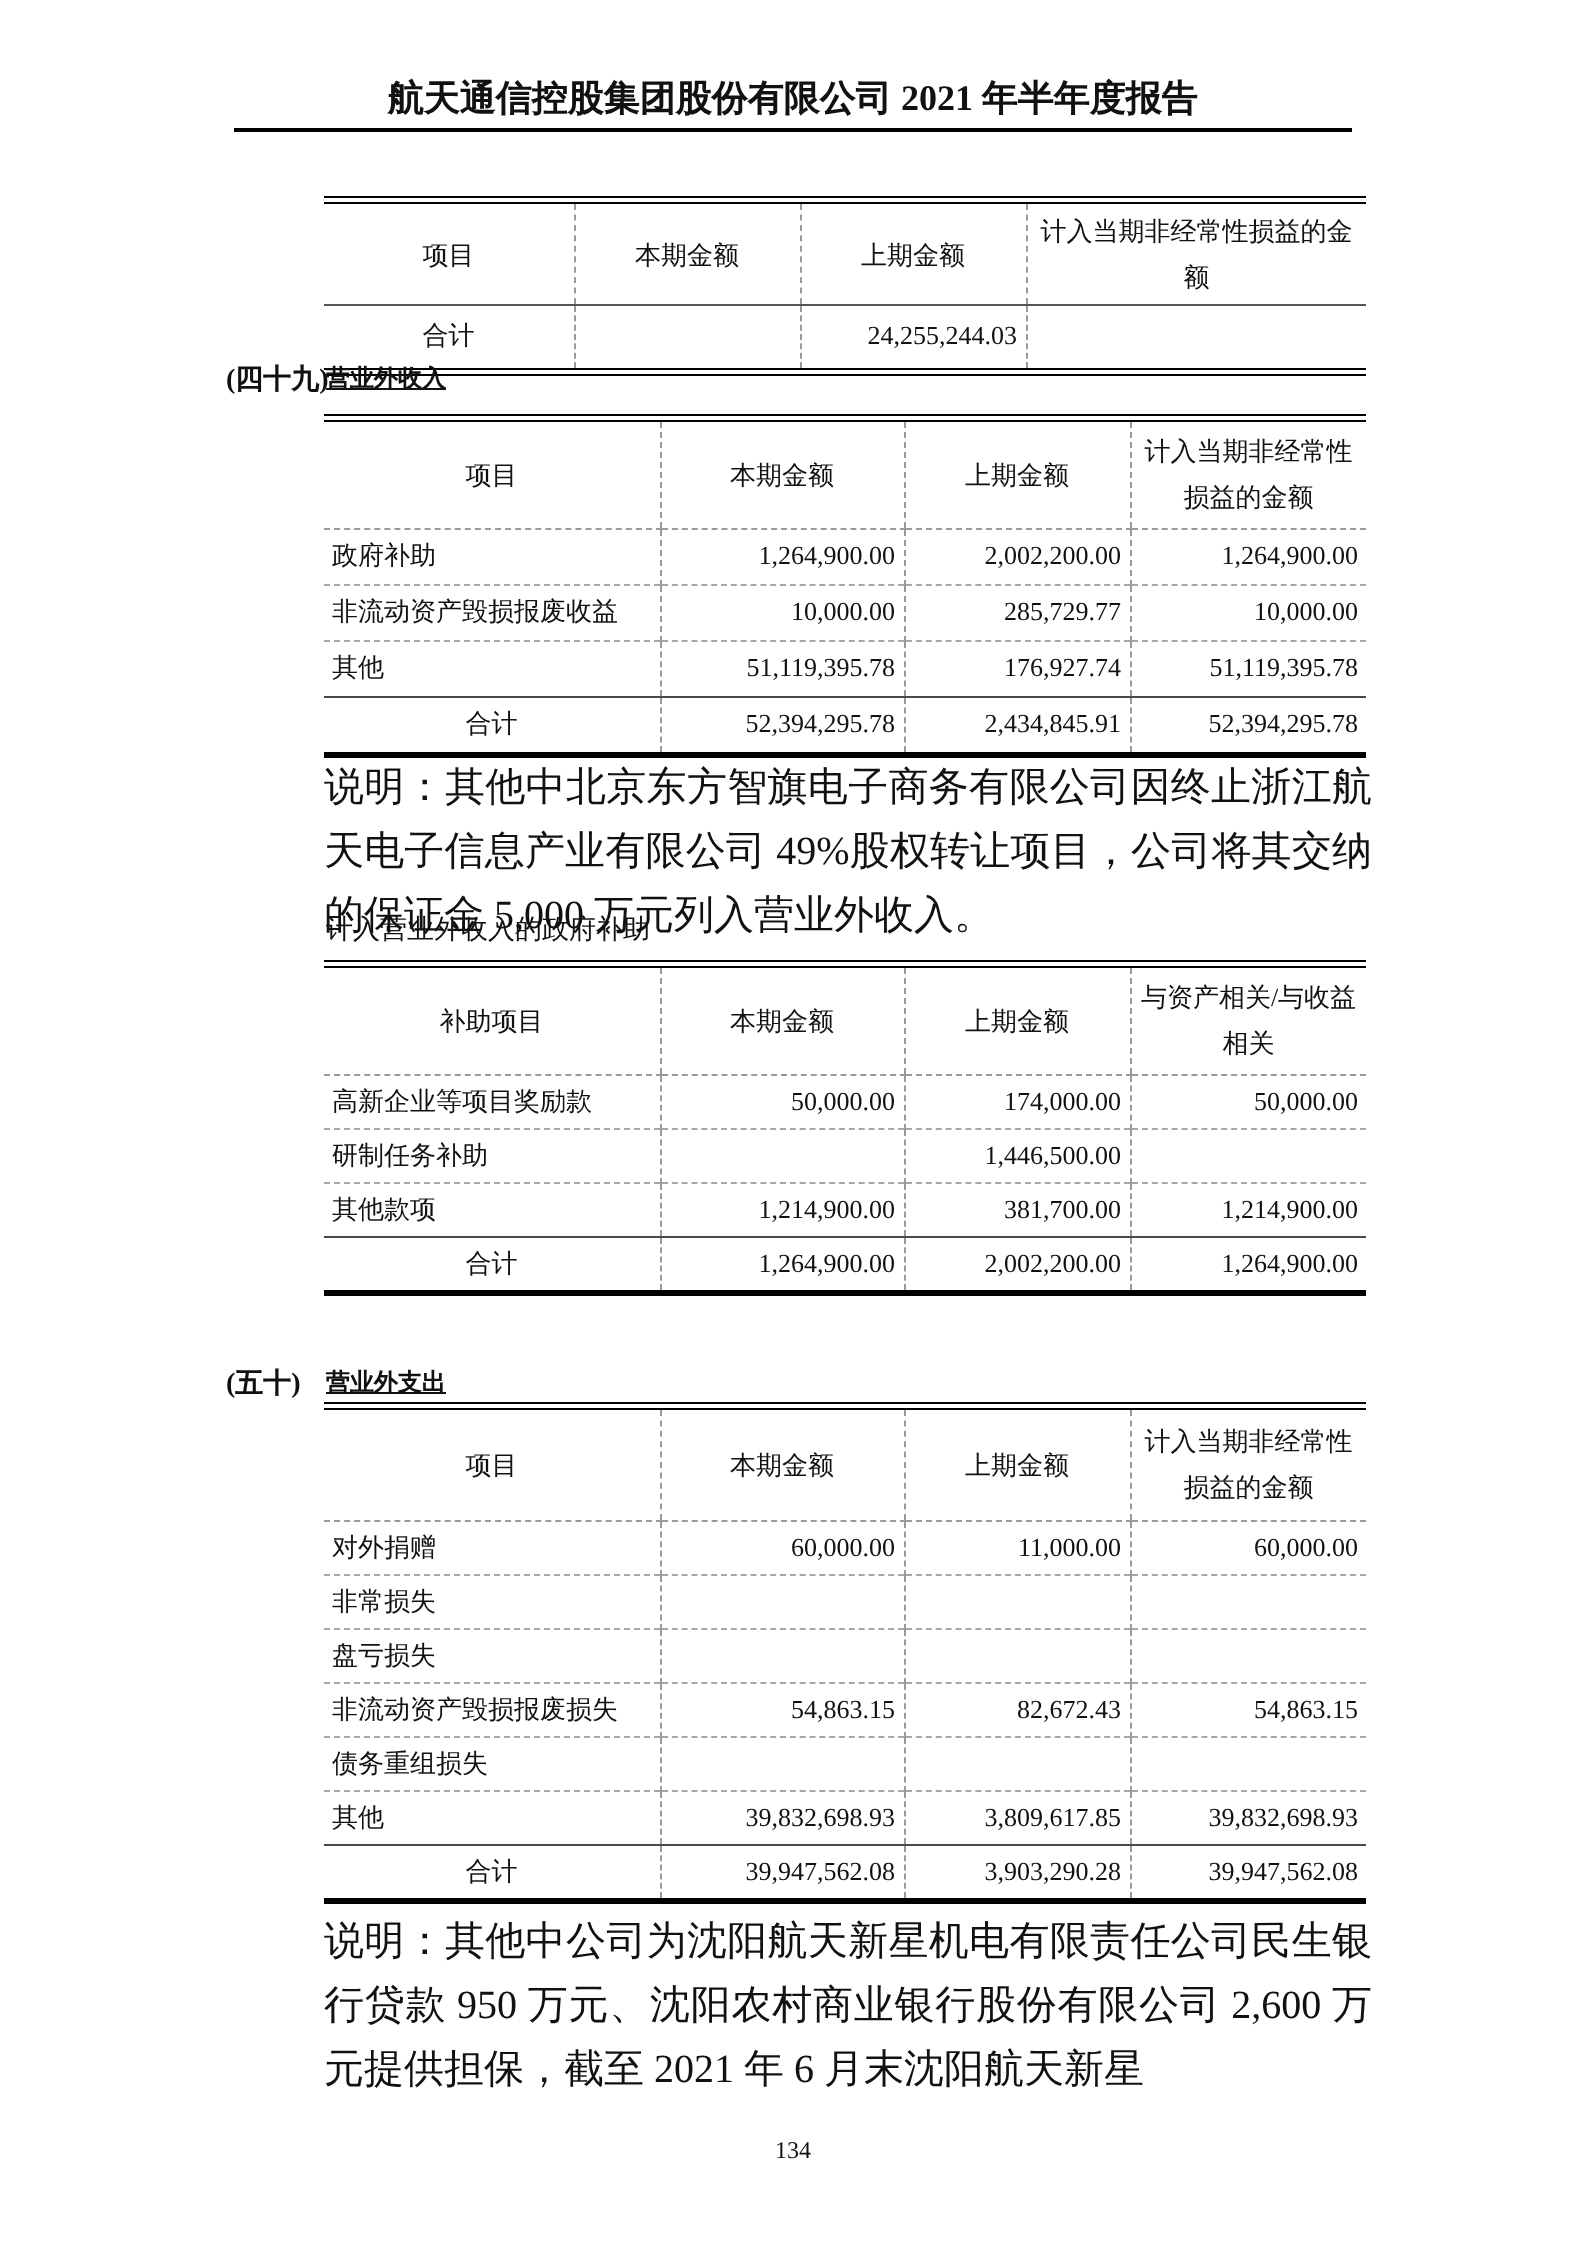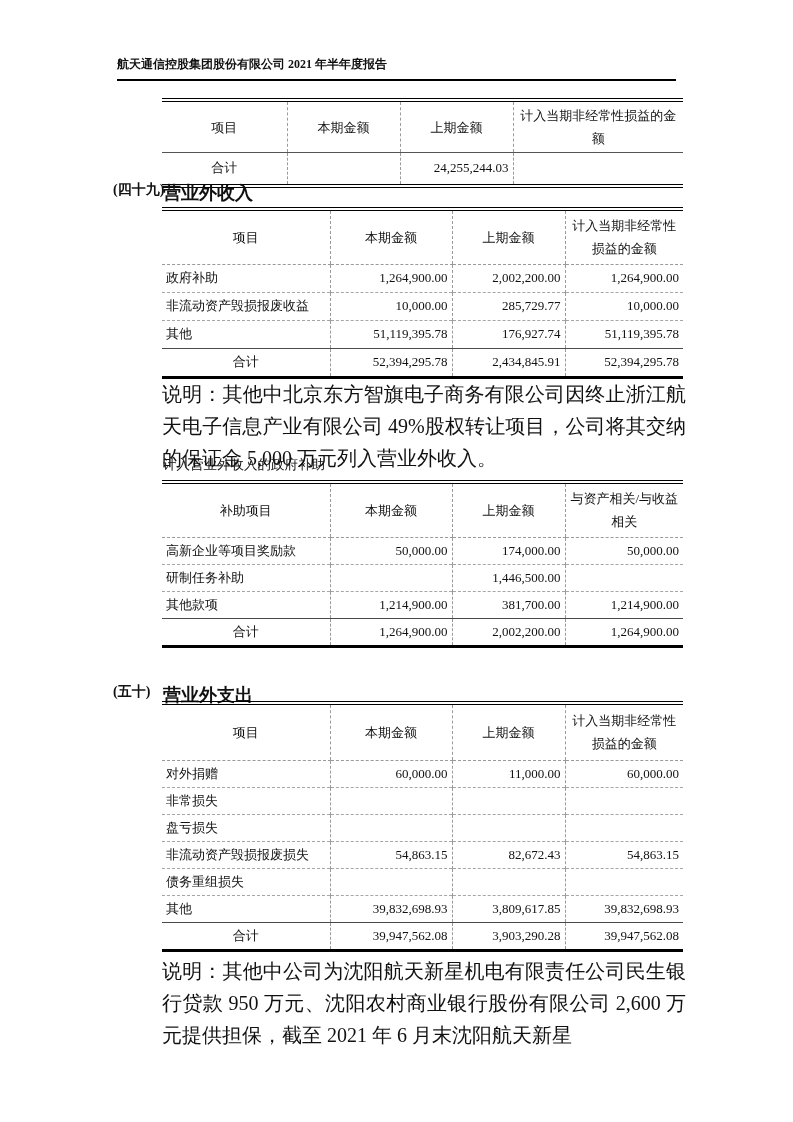--- a/index.html
+++ b/index.html
@@ -3,27 +3,27 @@
 <meta charset="utf-8">
 <style>
   html,body{margin:0;padding:0;background:#ffffff;}
   .page{
     position:relative;width:793px;height:1122px;background:#ffffff;
     font-family:"Liberation Serif","DejaVu Serif",serif;color:#111;
     overflow:hidden;
   }
   
   .page-header{
-    position:absolute;left:117px;width:559px;top:56px;
-    font-weight:bold;font-size:12px;line-height:16px;
+    position:absolute;left:117px;width:559px;top:41px;
+    text-align:center;font-weight:bold;font-size:18px;line-height:16px;
     padding-bottom:7px;border-bottom:2px solid #000;
   }
   
   .sec-num{position:absolute;left:113px;font-weight:bold;font-size:14px;}
-  .sec-title{position:absolute;left:163px;font-weight:bold;font-size:18px;}
+  .sec-title{position:absolute;left:163px;font-weight:bold;font-size:12px;text-decoration:underline;}
   .sub-heading{position:absolute;left:163px;font-size:13.5px;}
   
   .note{
     position:absolute;left:162px;width:524px;font-size:20px;line-height:32px;
     text-align:justify;
   }
   
   .tblwrap{position:absolute;left:162px;width:521px;border-top:4px double #000;border-bottom:4px double #000;}
   .tblwrap.solidbottom{border-bottom:3px solid #000;}
   table.fin{border-collapse:collapse;table-layout:fixed;width:100%;font-size:13px;color:#111;}
@@ -240,14 +240,15 @@
           <td class="num">39,947,562.08</td>
           <td class="num">3,903,290.28</td>
           <td class="num">39,947,562.08</td>
         </tr>
       </tbody>
     </table>
   </div>
 
   <div class="note" style="top:955px">说明：其他中公司为沈阳航天新星机电有限责任公司民生银行贷款 950 万元、沈阳农村商业银行股份有限公司 2,600 万元提供担保，截至 2021 年 6 月末沈阳航天新星</div>
 
+  <div class="page-num">134</div>
 
 </div>
 
 </body></html>

